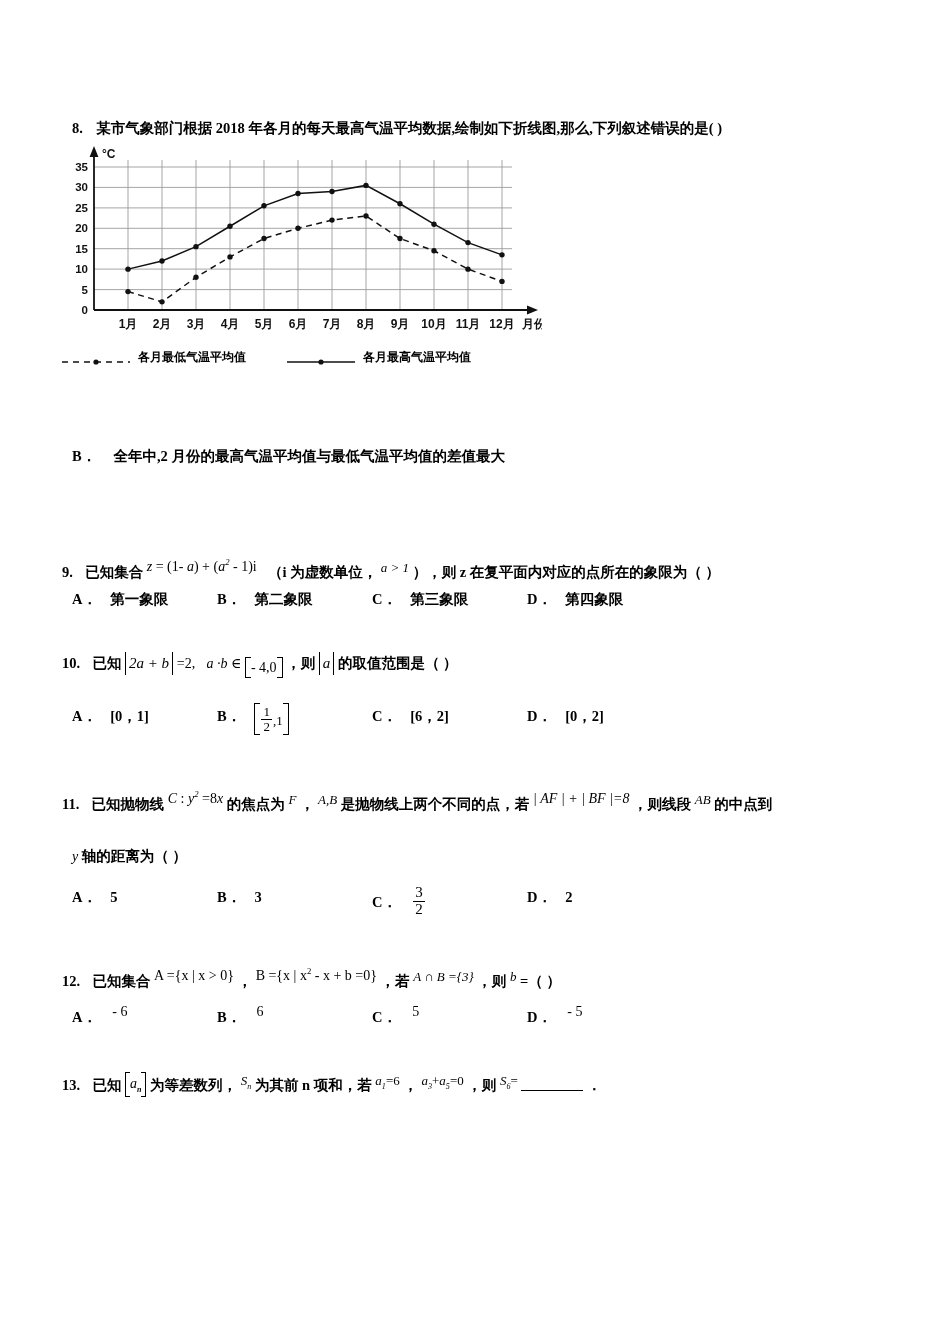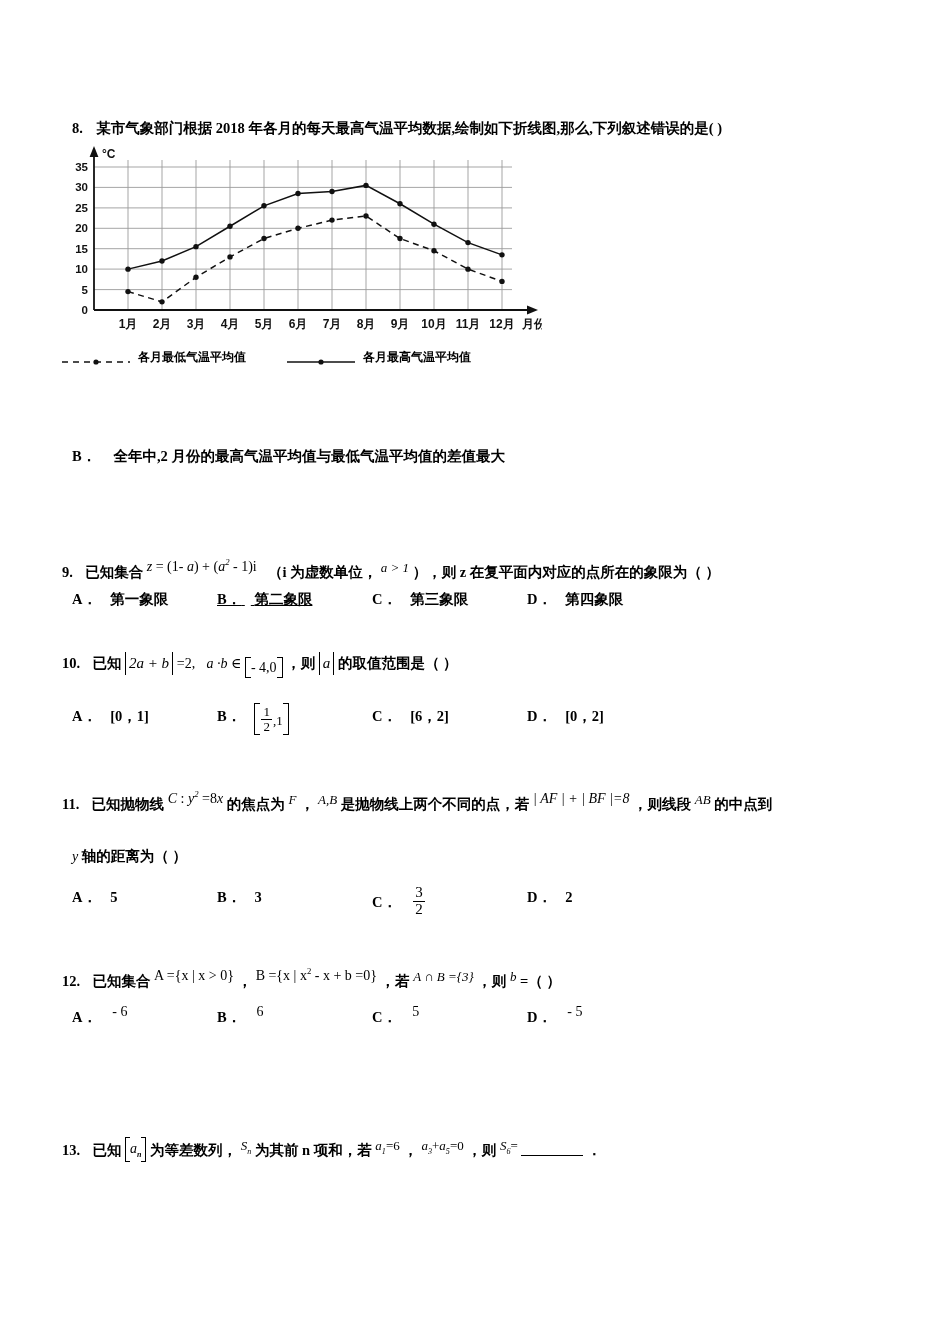--- a/index.html
+++ b/index.html
@@ -274,21 +274,21 @@
     <span class="math raise-sm">a &gt; 1</span>
     <span>），则 z 在复平面内对应的点所在的象限为（    ）</span>
   </div>
 
   <div class="opt-row" style="top:590px;">
     <span class="opt" style="left:0px;">
       <span>A．</span>
       <span style="display:inline-block;width:6px"></span>
       <span>第一象限</span>
     </span>
-    <span class="opt" style="left:145px;text-decoration:underline;">
+    <span class="opt" style="left:145px;">
       <span>B．</span>
       <span style="display:inline-block;width:6px"></span>
       <span>第二象限</span>
     </span>
     <span class="opt" style="left:300px;">
       <span>C．</span>
       <span style="display:inline-block;width:6px"></span>
       <span>第三象限</span>
     </span>
     <span class="opt" style="left:455px;">
@@ -419,21 +419,21 @@
       <span class="mathup raise" style="font-size:14px;">5</span>
     </span>
     <span class="opt" style="left:455px;">
       <span>D．</span>
       <span style="display:inline-block;width:8px"></span>
       <span class="mathup raise" style="font-size:14px;">- 5</span>
     </span>
   </div>
 
 
-  <div class="q" style="left:62px; top:1124px;">
+  <div class="q" style="left:62px; top:1059px;">
     <span>13.</span>
     <span style="display:inline-block;width:5px"></span>
     <span>已知</span>
     <span class="curlybr raise-sm"><span class="cl"></span><span class="math">a</span><sub class="s">n</sub><span class="cr"></span></span>
     <span>为等差数列，</span>
     <span class="math raise-sm"><span>S</span><sub class="s">n</sub></span>
     <span>为其前 n 项和，若</span>
     <span class="math raise-sm"><span>a</span><sub class="s">1</sub><span class="mathup">=6</span></span>
     <span>，</span>
     <span class="math raise-sm"><span>a</span><sub class="s">3</sub><span class="mathup">+</span><span>a</span><sub class="s">5</sub><span class="mathup">=0</span></span>

